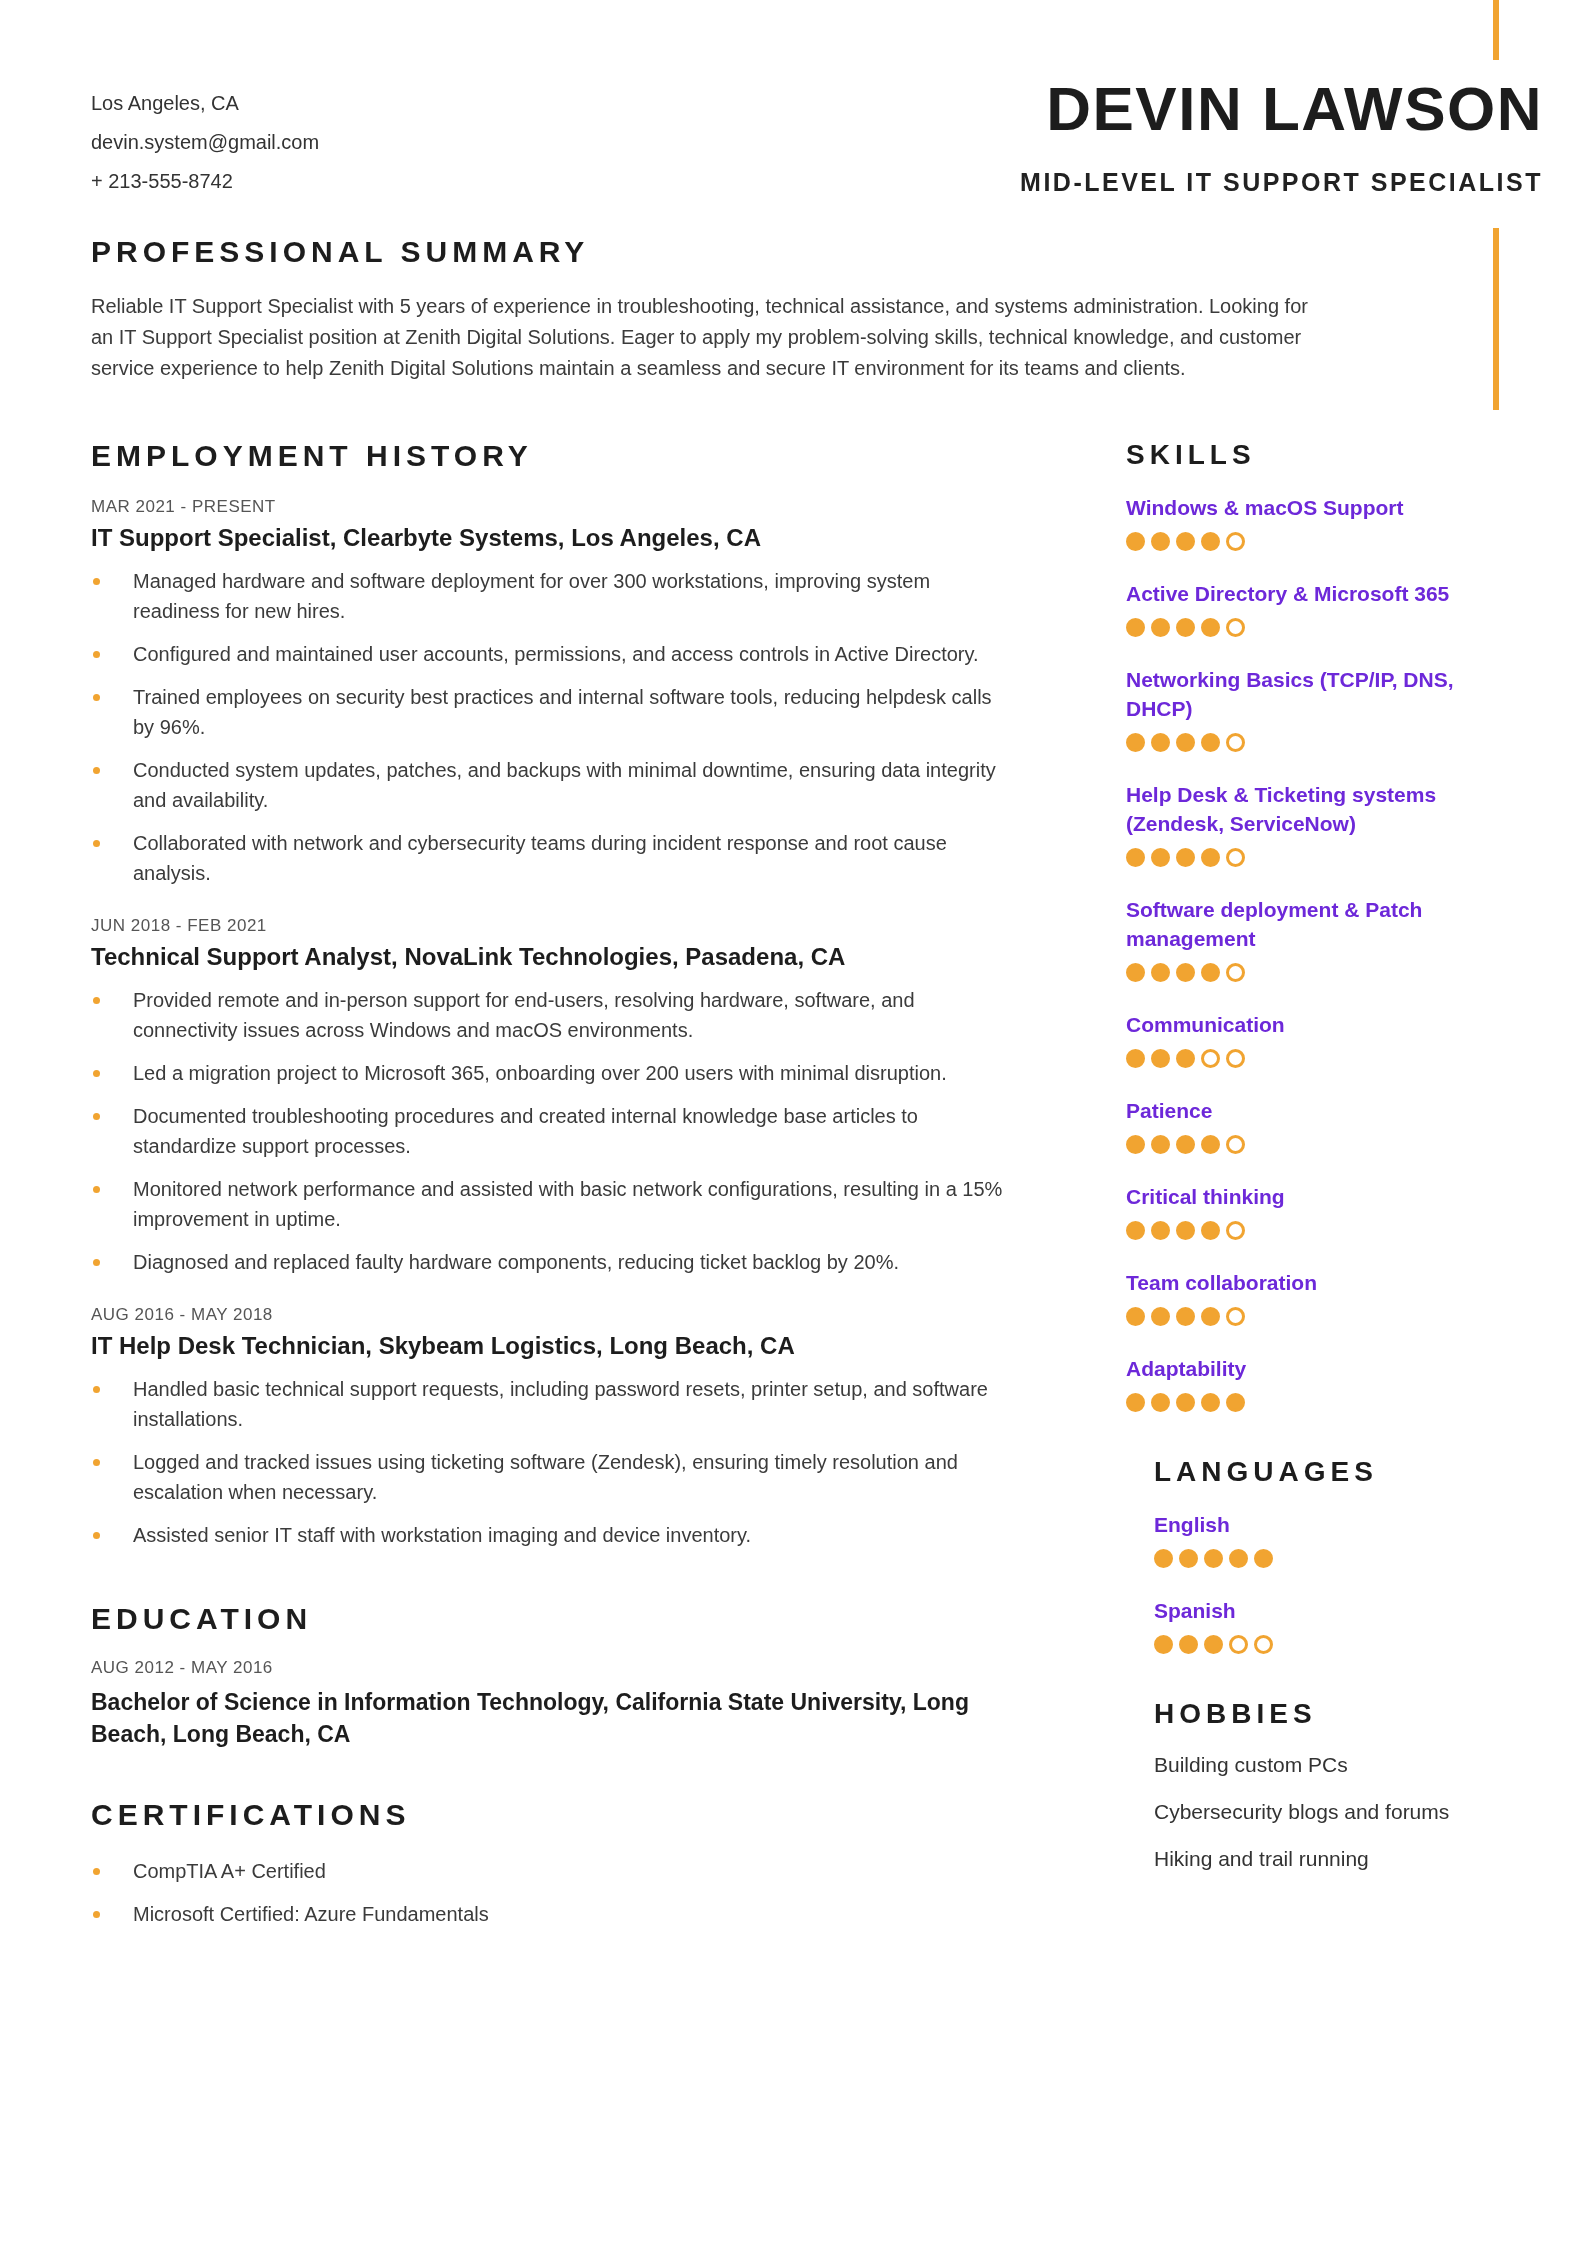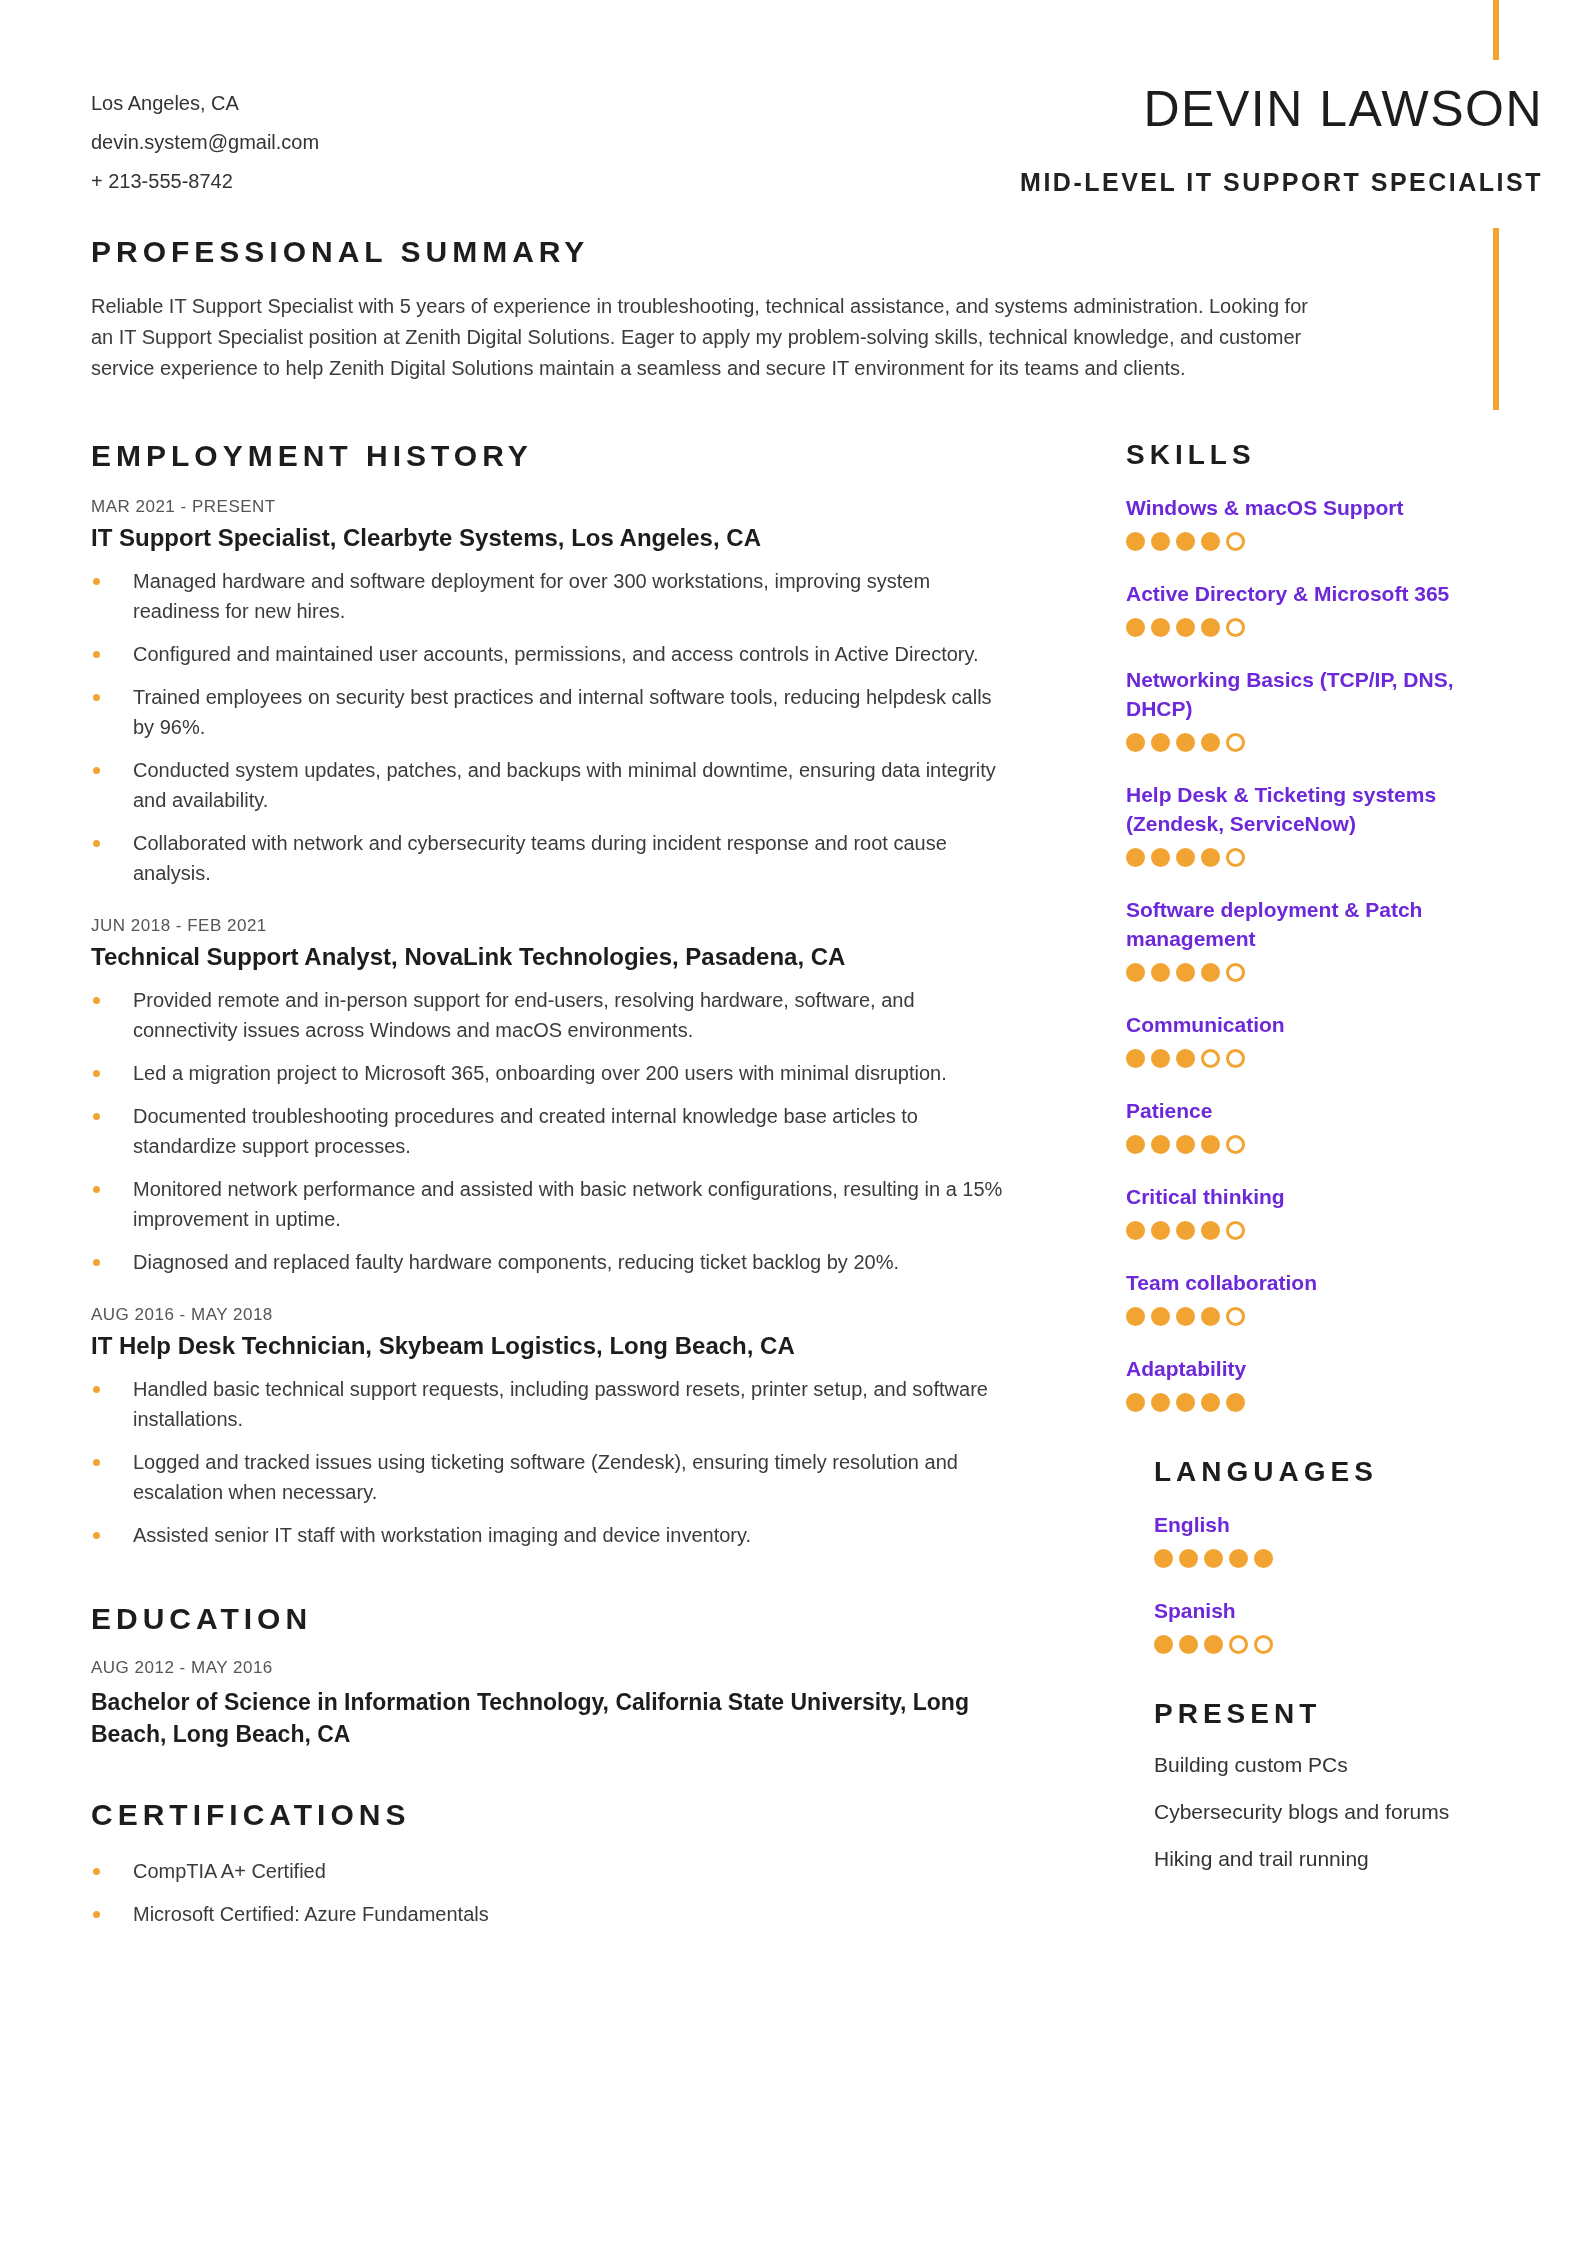--- a/index.html
+++ b/index.html
@@ -11,21 +11,21 @@
     font-family:"Liberation Sans", sans-serif; color:var(--body);
   }
   .accent-bar { position:absolute; left:1493px; width:6px; background:var(--accent); }
   .accent-bar.top { top:0; height:60px; }
   .accent-bar.mid { top:228px; height:182px; }
 
   
   .header { display:flex; justify-content:space-between; align-items:flex-start; }
   .contact { font-size:20px; line-height:39px; color:#333333; }
   .name-block { text-align:right; margin-top:-8px; }
-  .name { font-size:50px; line-height:66px; font-weight:400; letter-spacing:1.5px; color:var(--ink); white-space:nowrap; }
+  .name { font-size:62px; line-height:66px; font-weight:700; letter-spacing:1.5px; color:var(--ink); white-space:nowrap; }
   .job-headline { margin-top:26px; font-size:25px; font-weight:700; letter-spacing:2.5px; color:#222222; white-space:nowrap; }
 
   
   .h-main { font-size:30px; font-weight:700; letter-spacing:5px; color:var(--ink); }
   .h-side { font-size:28px; font-weight:700; letter-spacing:5px; color:var(--ink); }
 
   
   .summary { margin-top:34px; }
   .summary .text { margin-top:22px; width:1240px; font-size:20px; line-height:31px; color:var(--body); }
 
@@ -317,21 +317,21 @@
                 <span></span>
                 <span></span>
                 <span></span>
                 <span></span>
               </div>
           </div>
         </div>
       </div>
 
       <div class="side-section">
-        <div class="h-side">PRESENT</div>
+        <div class="h-side">HOBBIES</div>
         <div class="hobby-list">
           <div class="hobby">Building custom PCs</div>
           <div class="hobby">Cybersecurity blogs and forums</div>
           <div class="hobby">Hiking and trail running</div>
         </div>
       </div>
     </div>
   </div>
 </div>
 

